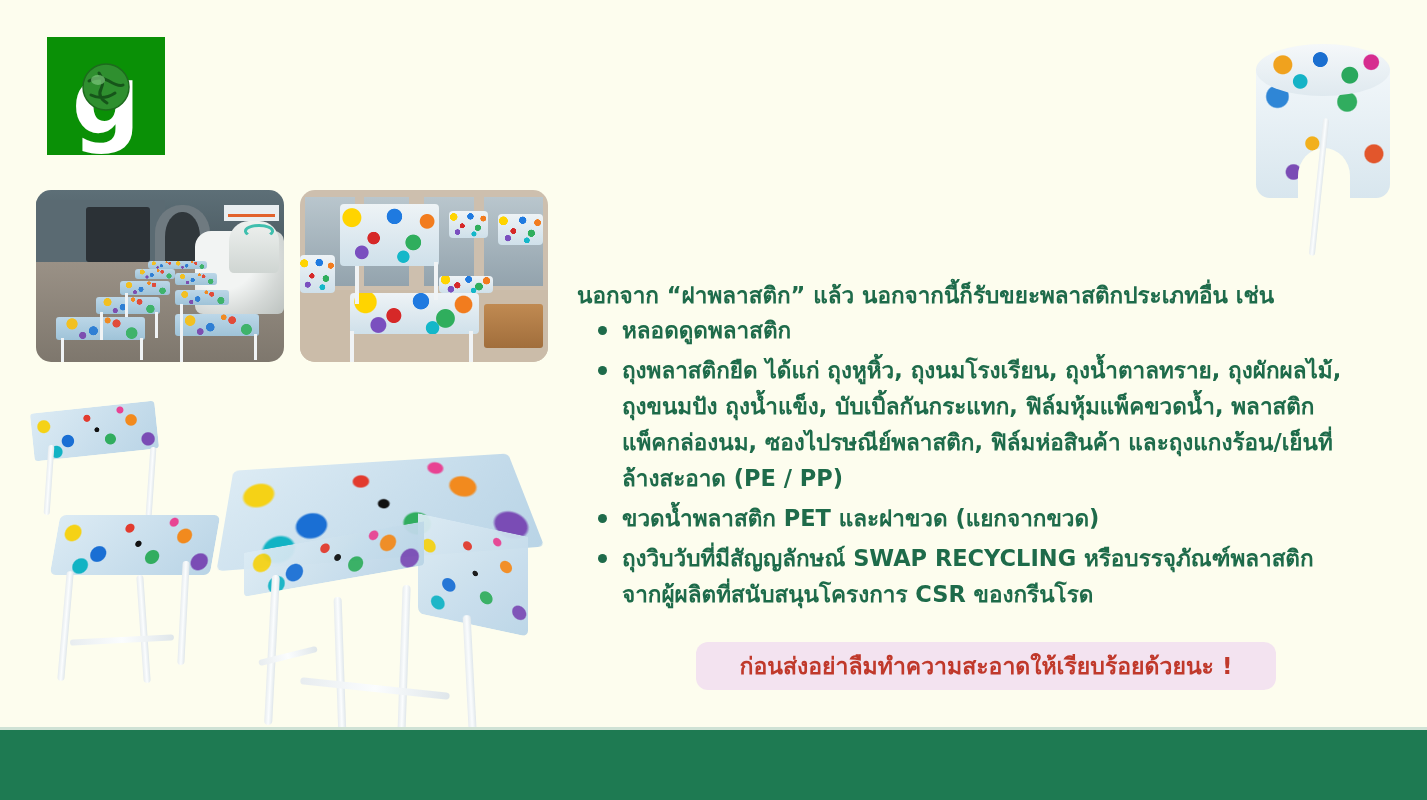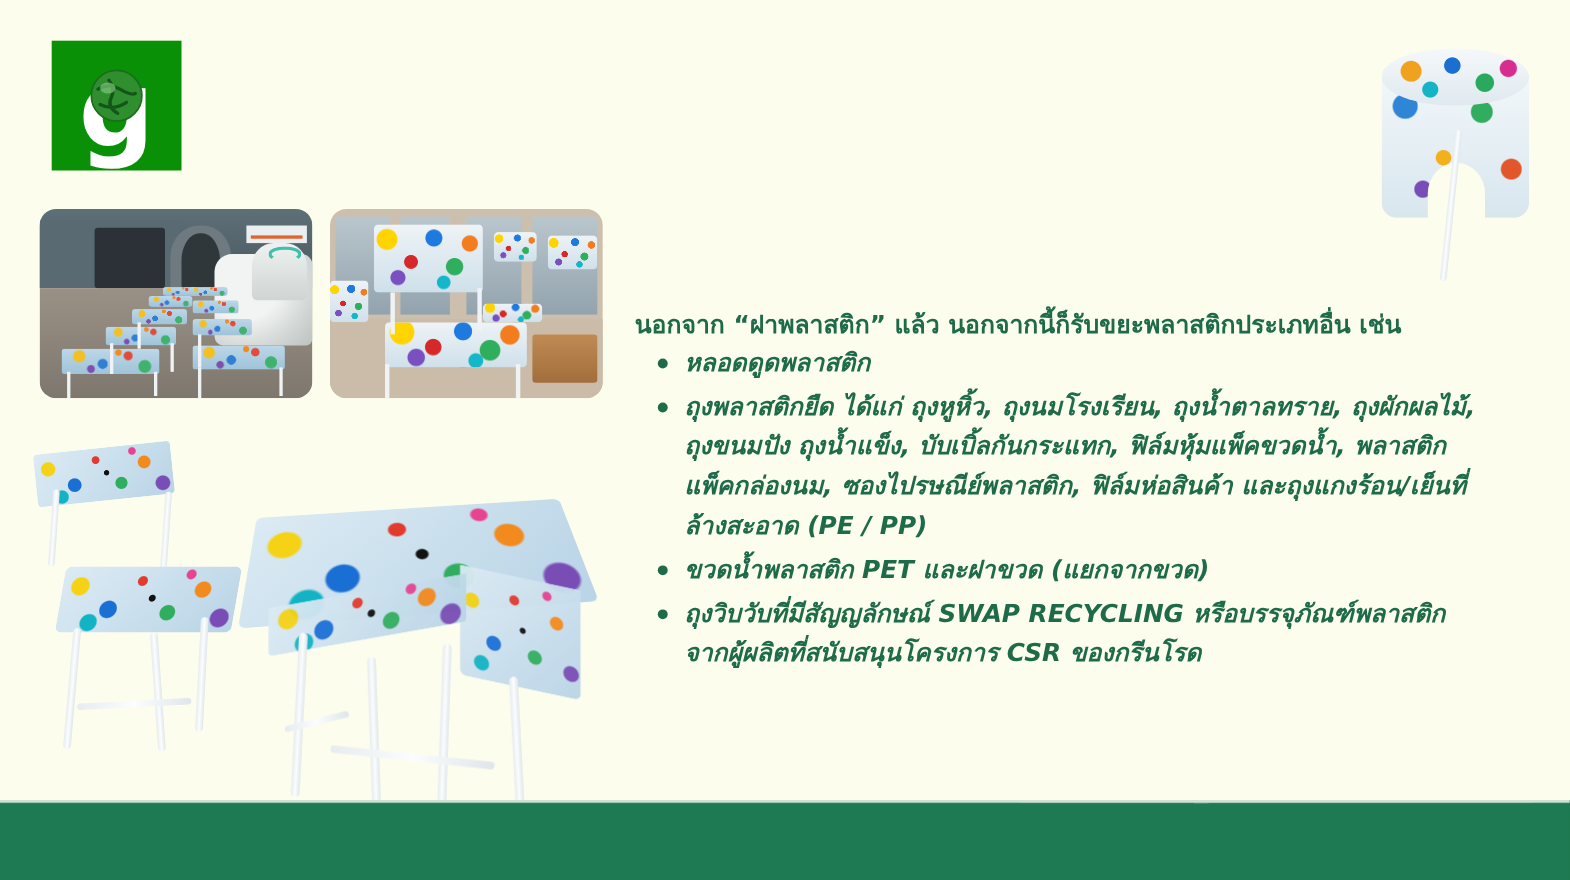--- a/index.html
+++ b/index.html
@@ -178,21 +178,21 @@
   .intro-line {
     position: absolute; left: 577px; top: 277px;
     font-size: 22.5px; font-weight: 700; color: #1e6b4a; white-space: nowrap;
   }
   .bullets {
     position: absolute; left: 592px; top: 312px; width: 760px;
     list-style: none;
   }
   .bullets li {
     position: relative; padding-left: 30px; margin-bottom: 4px;
-    font-size: 22.5px; font-weight: 700; color: #1e6b4a; line-height: 36px; font-style: italic;
+    font-size: 22.5px; font-weight: 700; color: #1e6b4a; line-height: 36px;
   }
   .bullets li::before {
     content: ""; position: absolute; left: 6px; top: 14px;
     width: 9px; height: 9px; border-radius: 50%; background: #1e6b4a;
   }
 
   
   .pink-callout {
     position: absolute; left: 696px; top: 642px; width: 580px; height: 48px;
     background: #f3e3f0; border-radius: 12px;
@@ -306,17 +306,20 @@
 
   <div class="intro-line">นอกจาก “ฝาพลาสติก” แล้ว นอกจากนี้ก็รับขยะพลาสติกประเภทอื่น เช่น</div>
 
   <ul class="bullets">
     <li>หลอดดูดพลาสติก</li>
     <li>ถุงพลาสติกยืด ได้แก่ ถุงหูหิ้ว, ถุงนมโรงเรียน, ถุงน้ำตาลทราย, ถุงผักผลไม้, ถุงขนมปัง ถุงน้ำแข็ง, บับเบิ้ลกันกระแทก, ฟิล์มหุ้มแพ็คขวดน้ำ, พลาสติกแพ็คกล่องนม, ซองไปรษณีย์พลาสติก, ฟิล์มห่อสินค้า และถุงแกงร้อน/เย็นที่ล้างสะอาด (PE / PP)</li>
     <li>ขวดน้ำพลาสติก PET และฝาขวด (แยกจากขวด)</li>
     <li>ถุงวิบวับที่มีสัญญลักษณ์ SWAP RECYCLING หรือบรรจุภัณฑ์พลาสติกจากผู้ผลิตที่สนับสนุนโครงการ CSR ของกรีนโรด</li>
   </ul>
 
+  <div class="pink-callout">
+    <span class="pink-callout-text">ก่อนส่งอย่าลืมทำความสะอาดให้เรียบร้อยด้วยนะ !</span>
+  </div>
 
   <div class="footer-band-line"></div>
   <div class="footer-band"></div>
 
 </div>
 
 </body></html>

